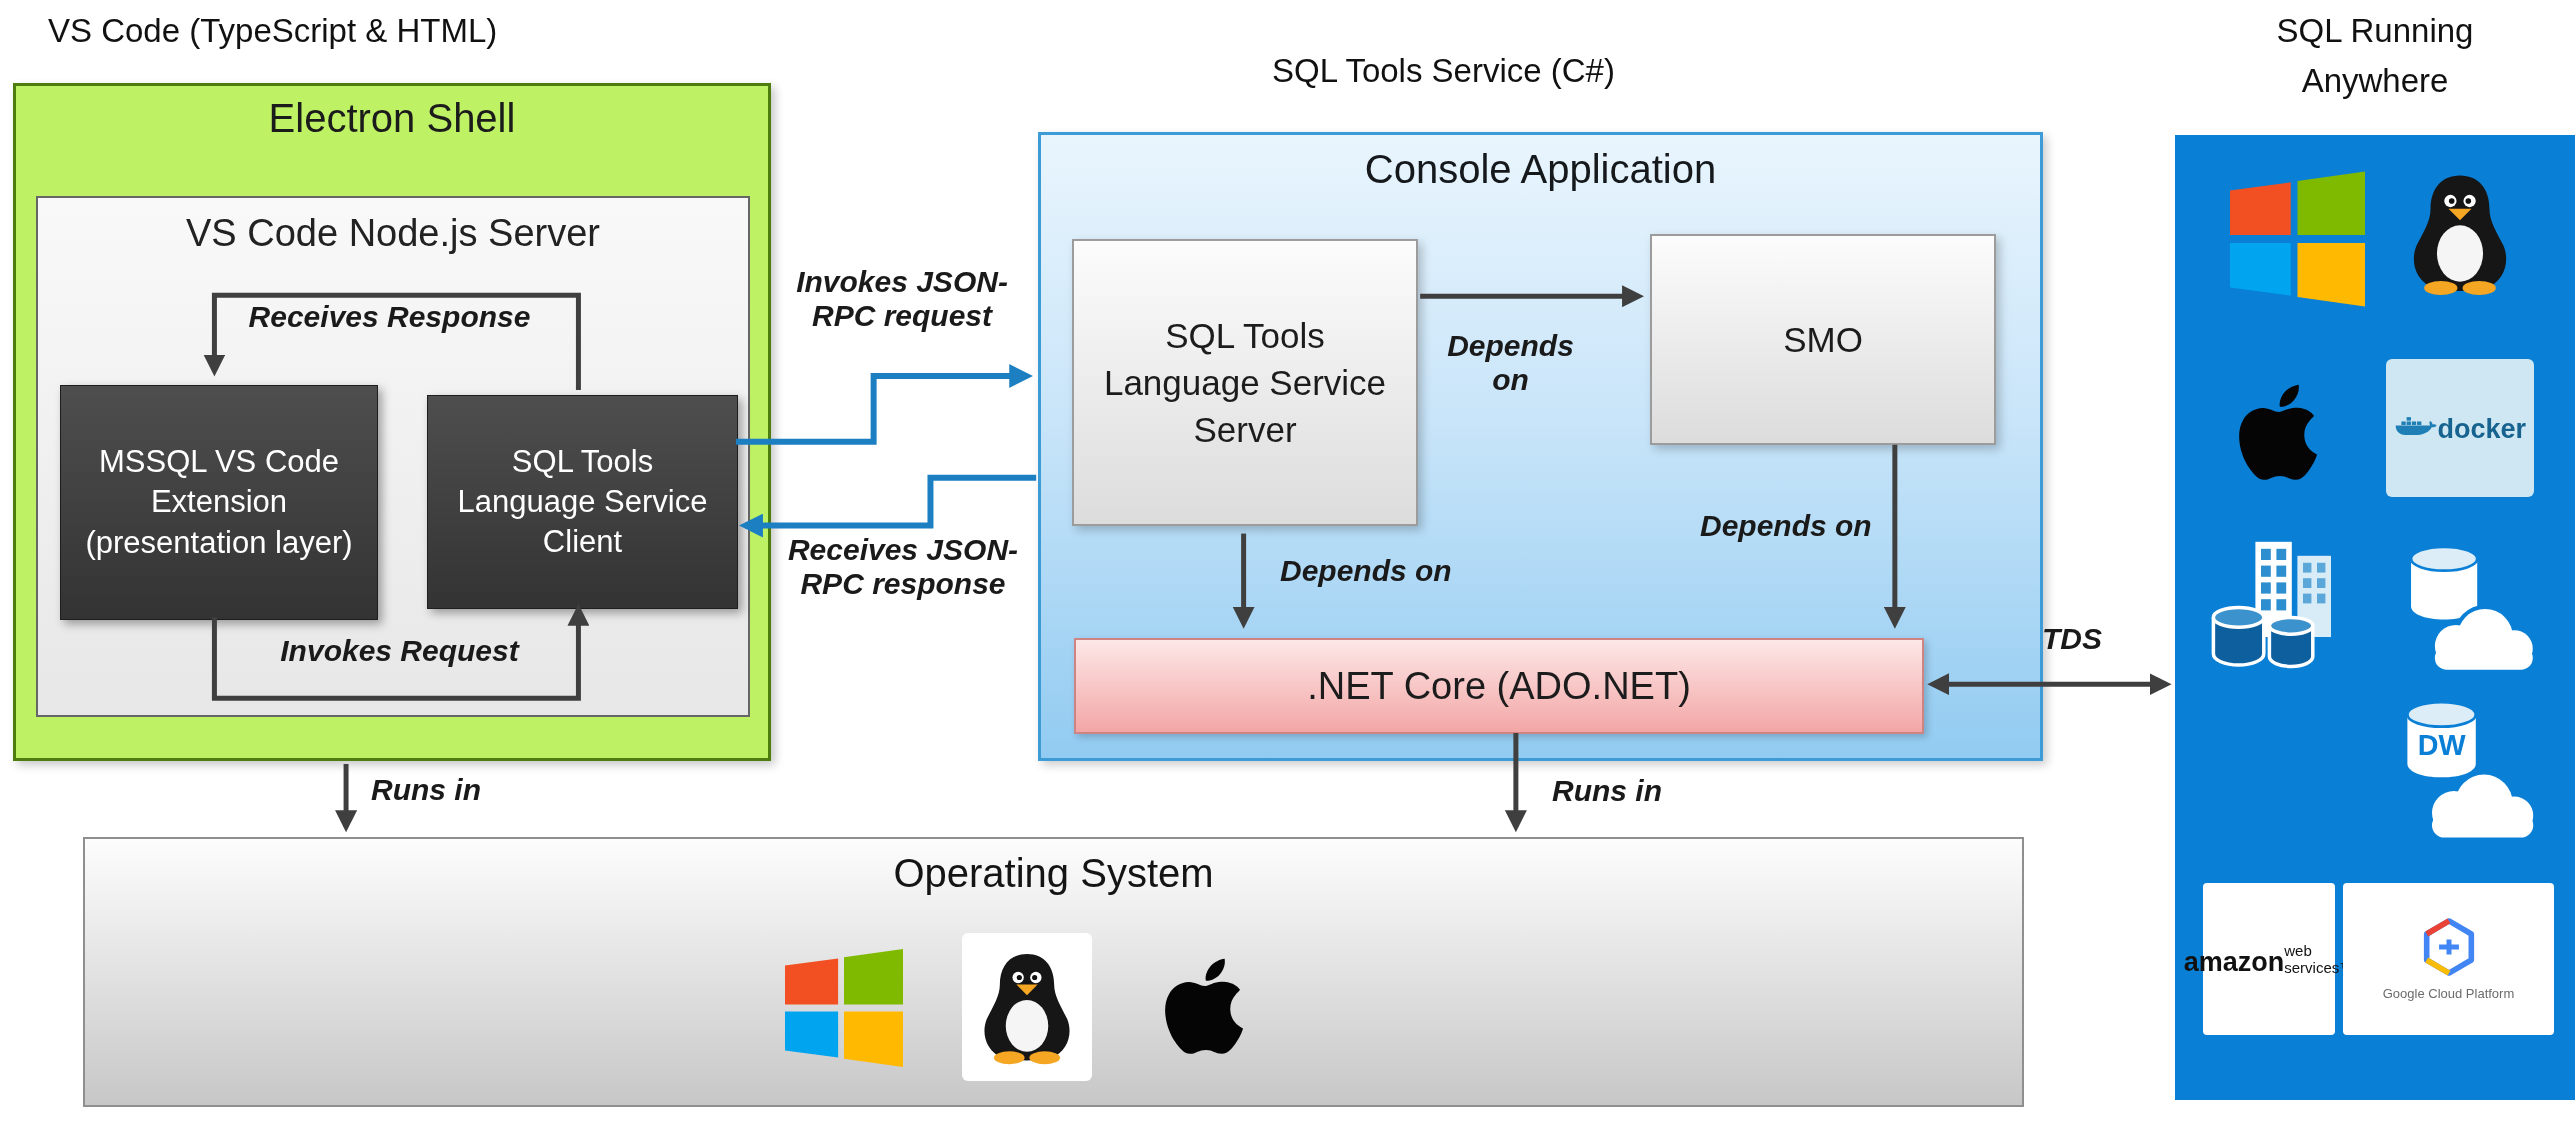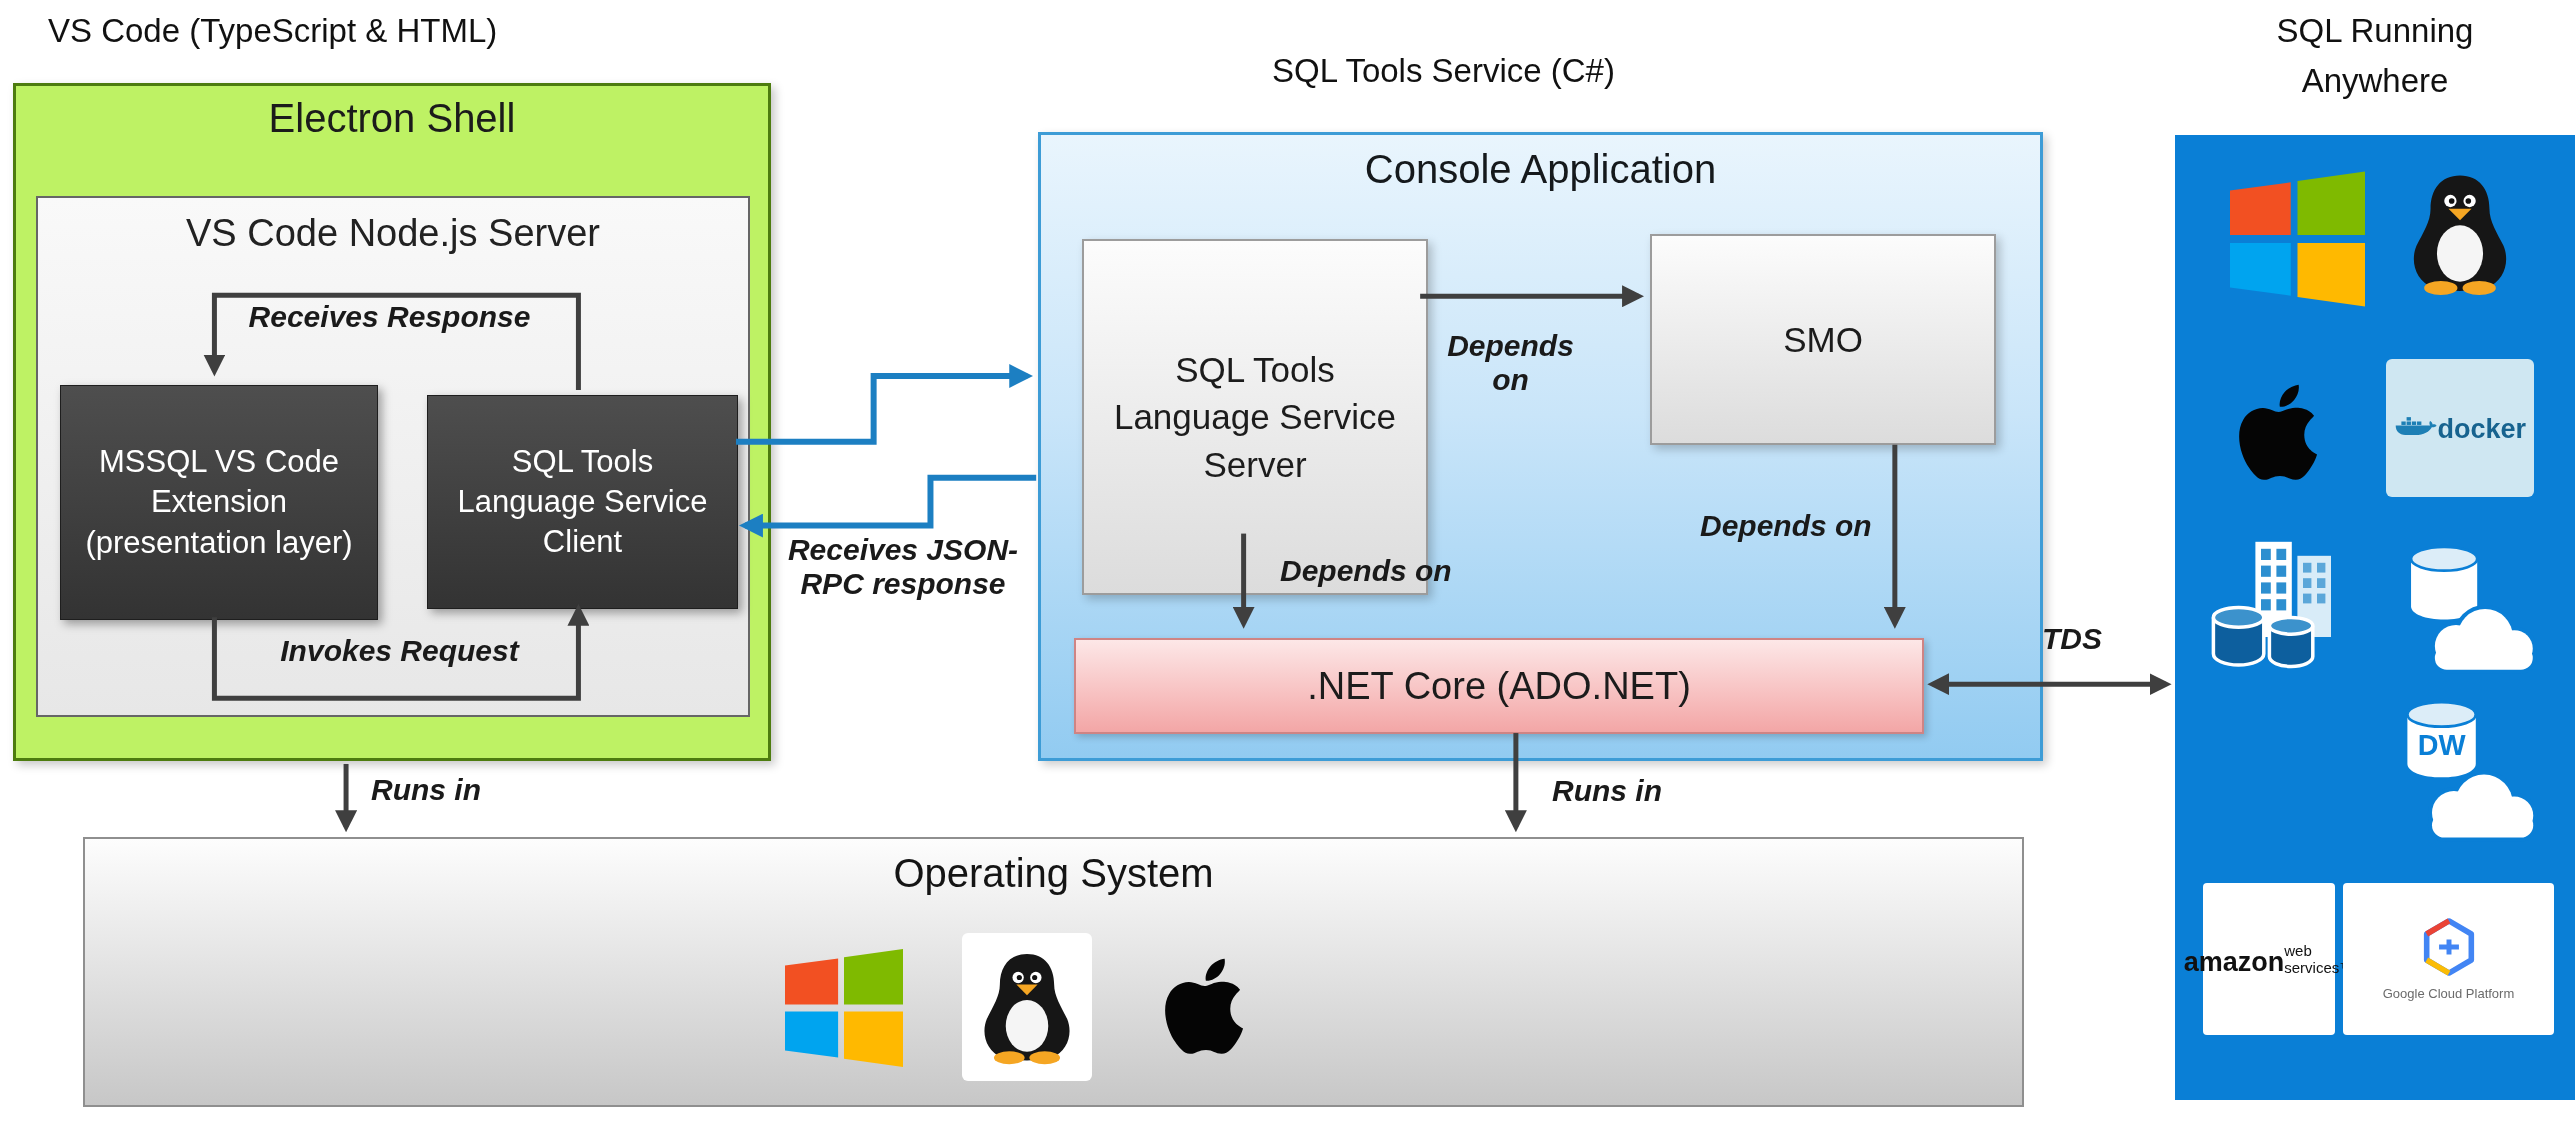--- a/index.html
+++ b/index.html
@@ -123,21 +123,21 @@
         <span>MSSQL VS Code Extension (presentation layer)</span>
       </div>
       <div class="dark" style="left:389px;top:197px;width:311px;height:214px">
         <span>SQL Tools Language Service Client</span>
       </div>
     </div>
   </div>
 
   <div class="cbox">
     <div class="t">Console Application</div>
-    <div class="gbox" style="left:41px;top:104px;width:346px;height:356px">
+    <div class="gbox" style="left:31px;top:104px;width:346px;height:287px">
       <span>SQL Tools Language Service Server</span>
     </div>
     <div class="gbox" style="left:609px;top:99px;width:346px;height:211px">
       <span>SMO</span>
     </div>
     <div class="core">
       <span>.NET Core (ADO.NET)</span>
     </div>
   </div>
 
@@ -254,20 +254,21 @@
         <path d="M14,71 L50,92" stroke="#fbbc05" stroke-width="9" fill="none"></path>
         <path d="M34,50 h32 M50,38 v24" stroke="#4285f4" stroke-width="8"></path>
       </svg>
       <div class="gcp-text">Google Cloud Platform</div>
     </div>
   </div>
 
   <div class="lbl center" style="left:170px;top:300px;width:439px">Receives Response</div>
   <div class="lbl center" style="left:180px;top:634px;width:439px">Invokes Request</div>
   <div class="lbl" style="left:371px;top:773px">Runs in</div>
+  <div class="lbl center" style="left:770px;top:265px;width:264px">Invokes JSON-RPC request</div>
   <div class="lbl center" style="left:766px;top:533px;width:274px">Receives JSON-RPC response</div>
   <div class="lbl center" style="left:1428px;top:329px;width:165px">Depends on</div>
   <div class="lbl" style="left:1280px;top:554px">Depends on</div>
   <div class="lbl" style="left:1700px;top:509px">Depends on</div>
   <div class="lbl" style="left:1552px;top:774px">Runs in</div>
   <div class="lbl" style="left:2042px;top:622px">TDS</div>
 
 </div>
 
 

